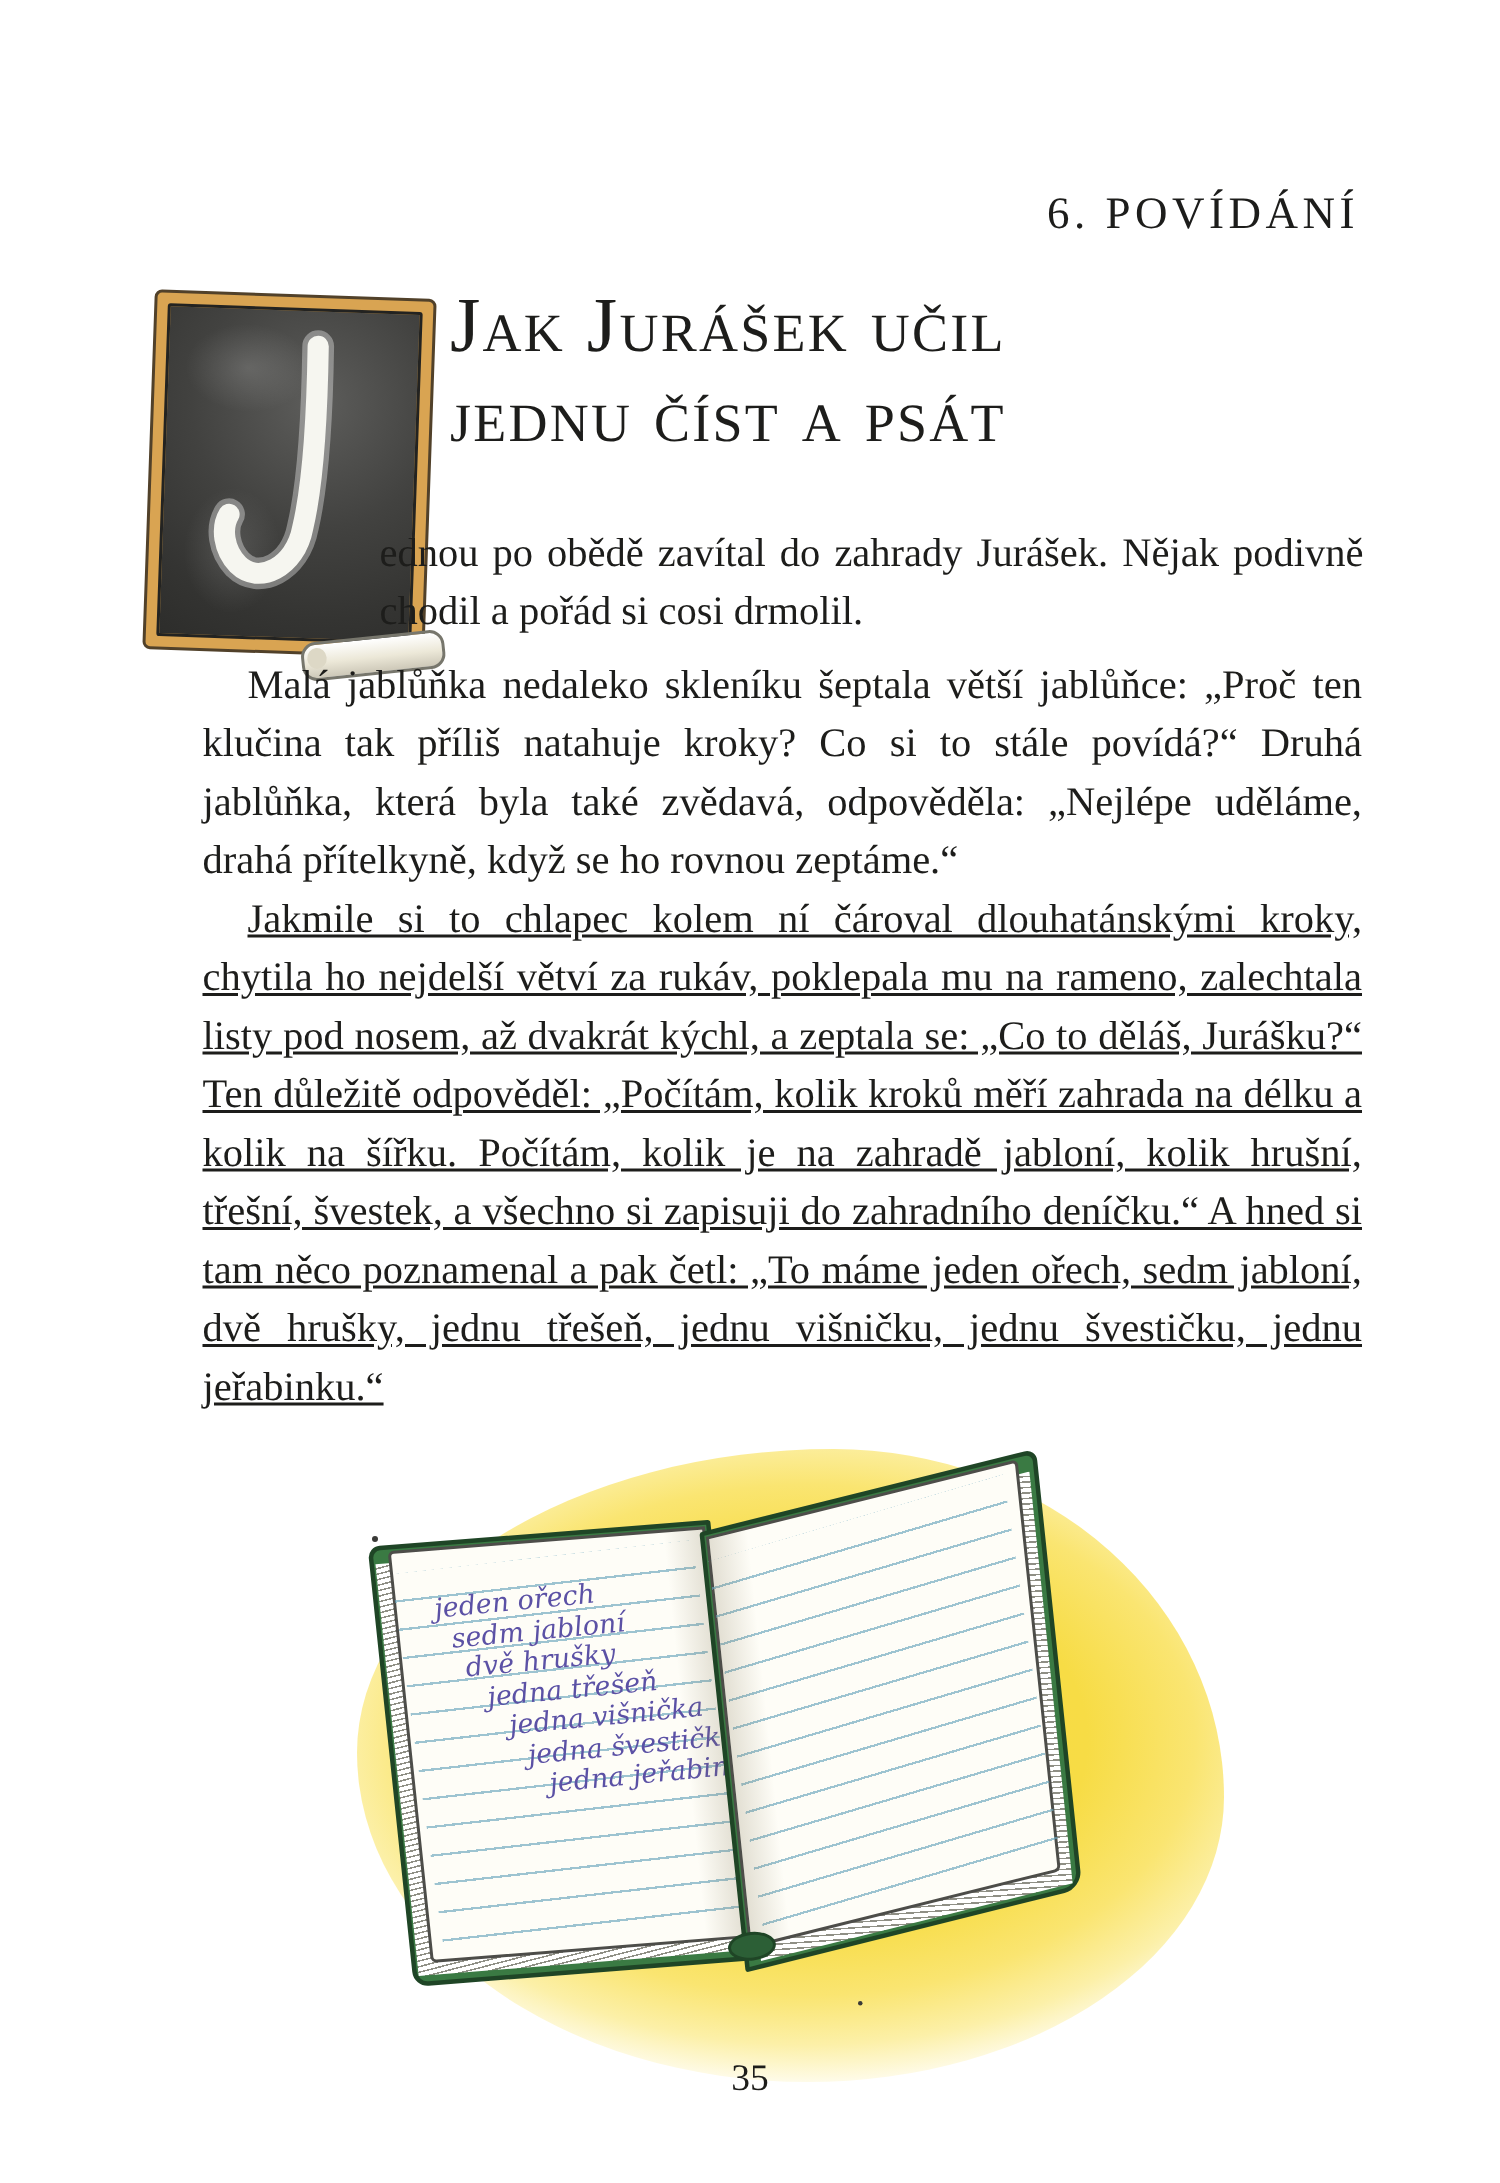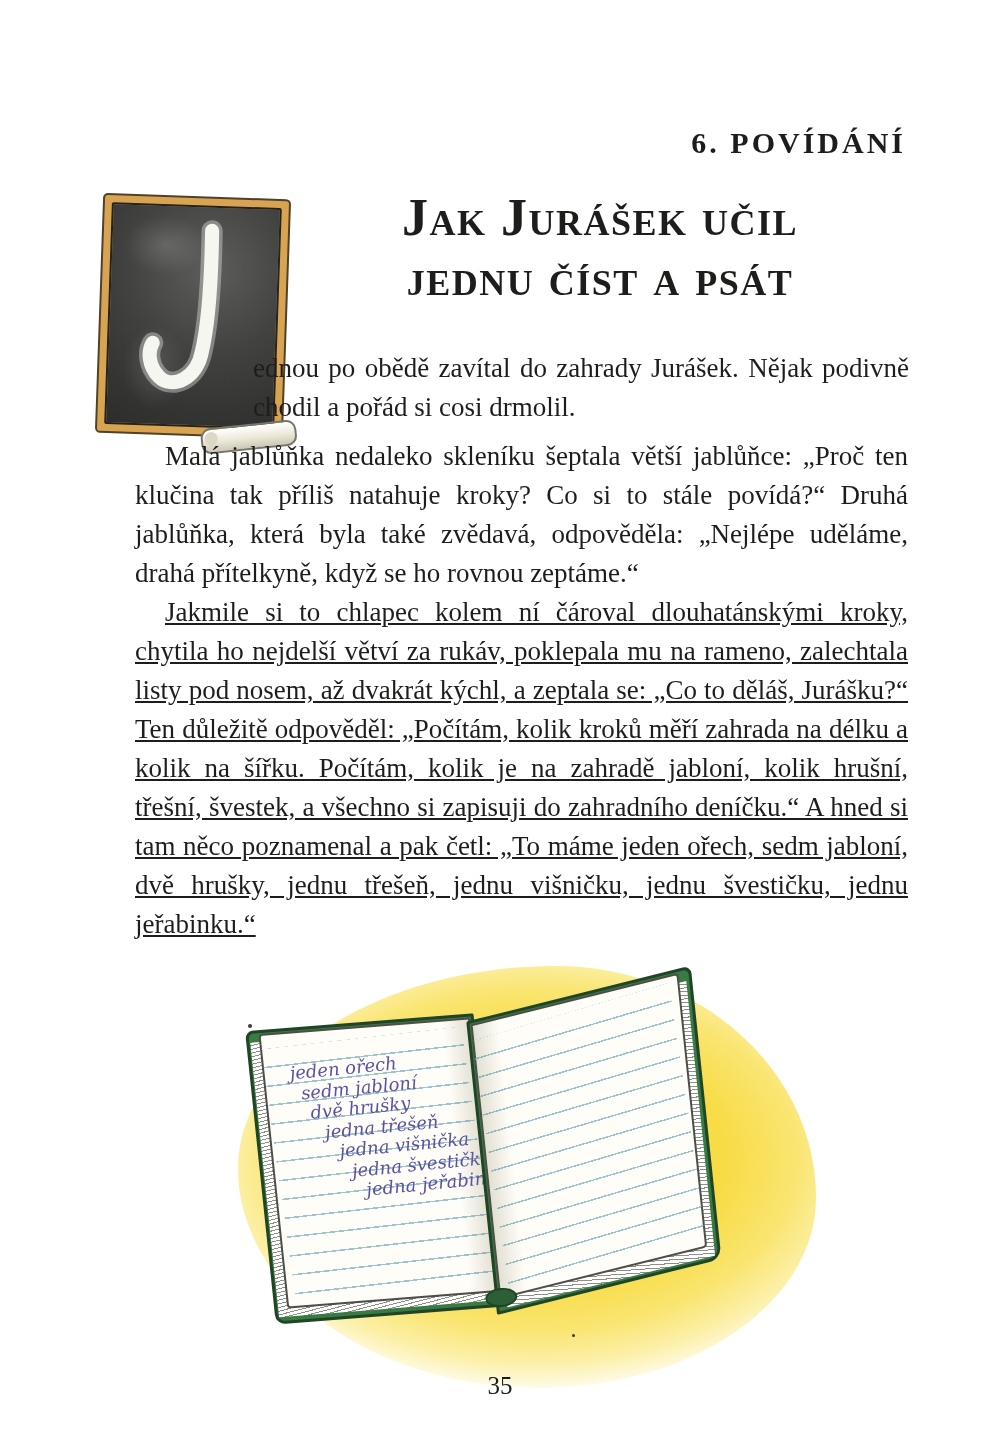--- a/index.html
+++ b/index.html
@@ -1,23 +1,23 @@
 <!DOCTYPE html>
 <html lang="cs"><head>
 <meta charset="utf-8">
 <style>
   html,body{margin:0;padding:0;background:#ffffff;}
   .page{position:relative;width:1000px;height:1455px;margin:0 auto;background:#ffffff;
         font-family:"Liberation Serif", serif;color:#1d1d1b;overflow:hidden;}
 
   
-  .chapter-heading{position:absolute;top:126px;right:94px;font-size:30px;font-weight:700;
+  .chapter-heading{position:absolute;top:126px;right:94px;font-size:30px;font-weight:400;
                    letter-spacing:3px;}
-  .story-title{position:absolute;top:188px;right:100px;width:600px;text-align:center;
-               font-weight:700;font-variant:small-caps;font-size:52px;line-height:60px;
+  .story-title{position:absolute;top:188px;right:100px;width:600px;text-align:left;
+               font-weight:400;font-variant:small-caps;font-size:52px;line-height:60px;
                letter-spacing:1.5px;}
 
   
   .chalkboard{position:absolute;left:99px;top:196px;width:188px;height:240px;
               transform:rotate(2deg);}
   .board-frame{position:absolute;inset:0;background:#d9a452;border:2.5px solid #51412a;
                border-radius:5px;}
   .board-slate{position:absolute;inset:9px;border:2px solid #232321;border-radius:2px;
                background:
                  radial-gradient(60px 42px at 32% 18%, rgba(255,255,255,.14), rgba(255,255,255,0) 70%),

